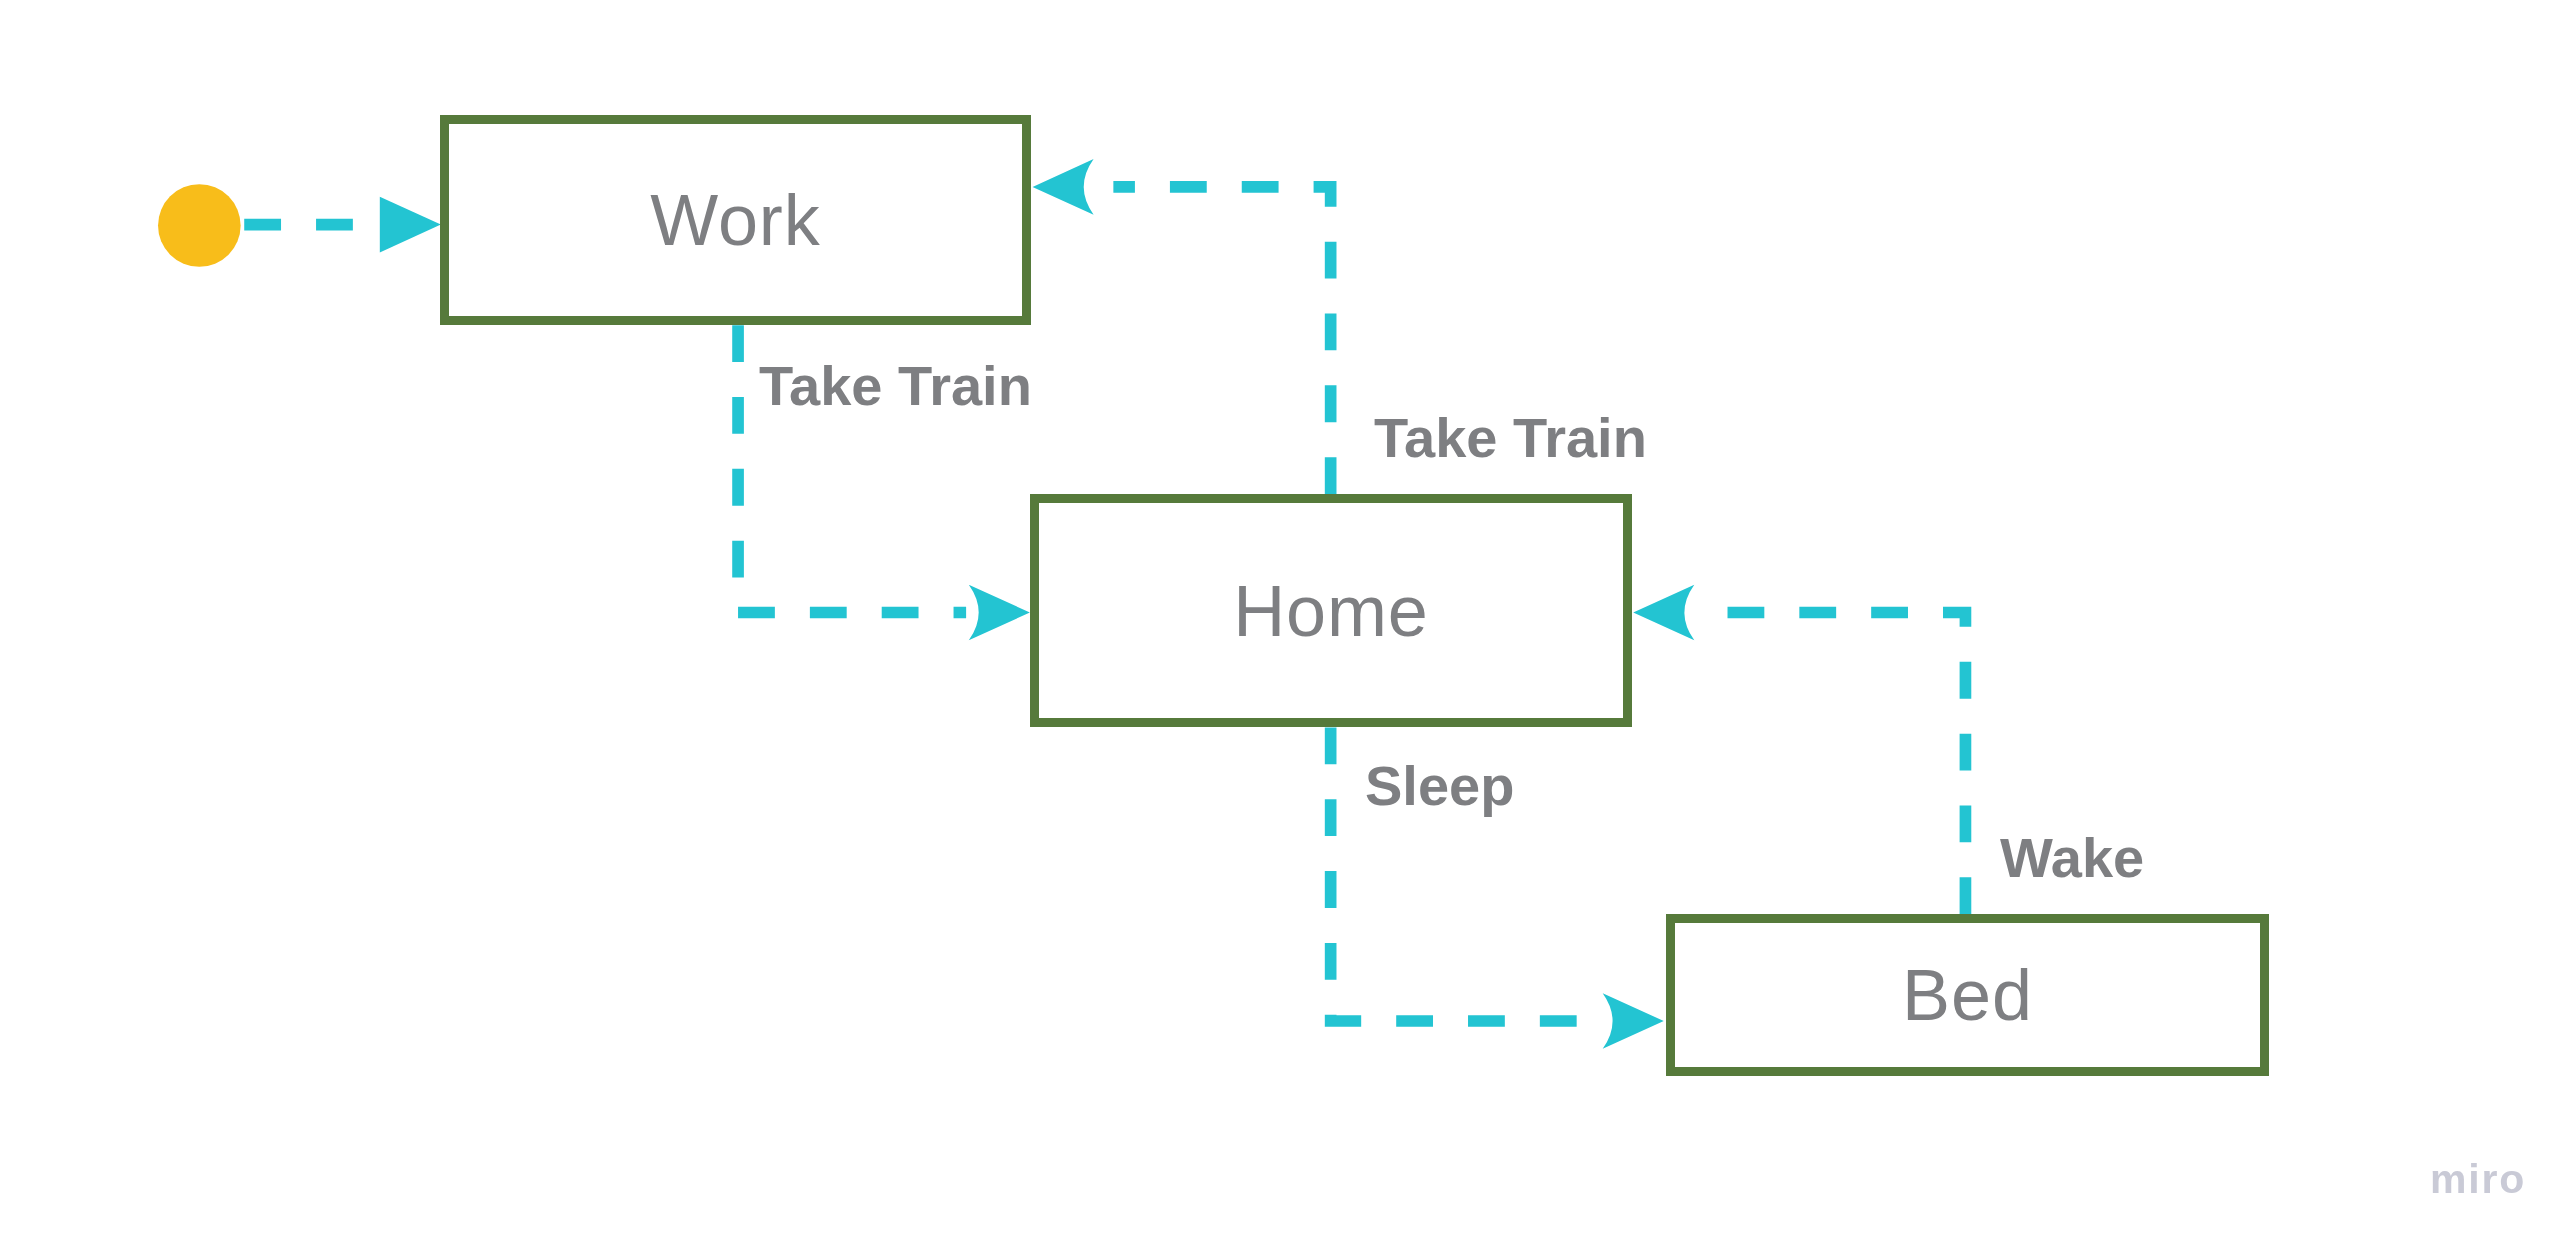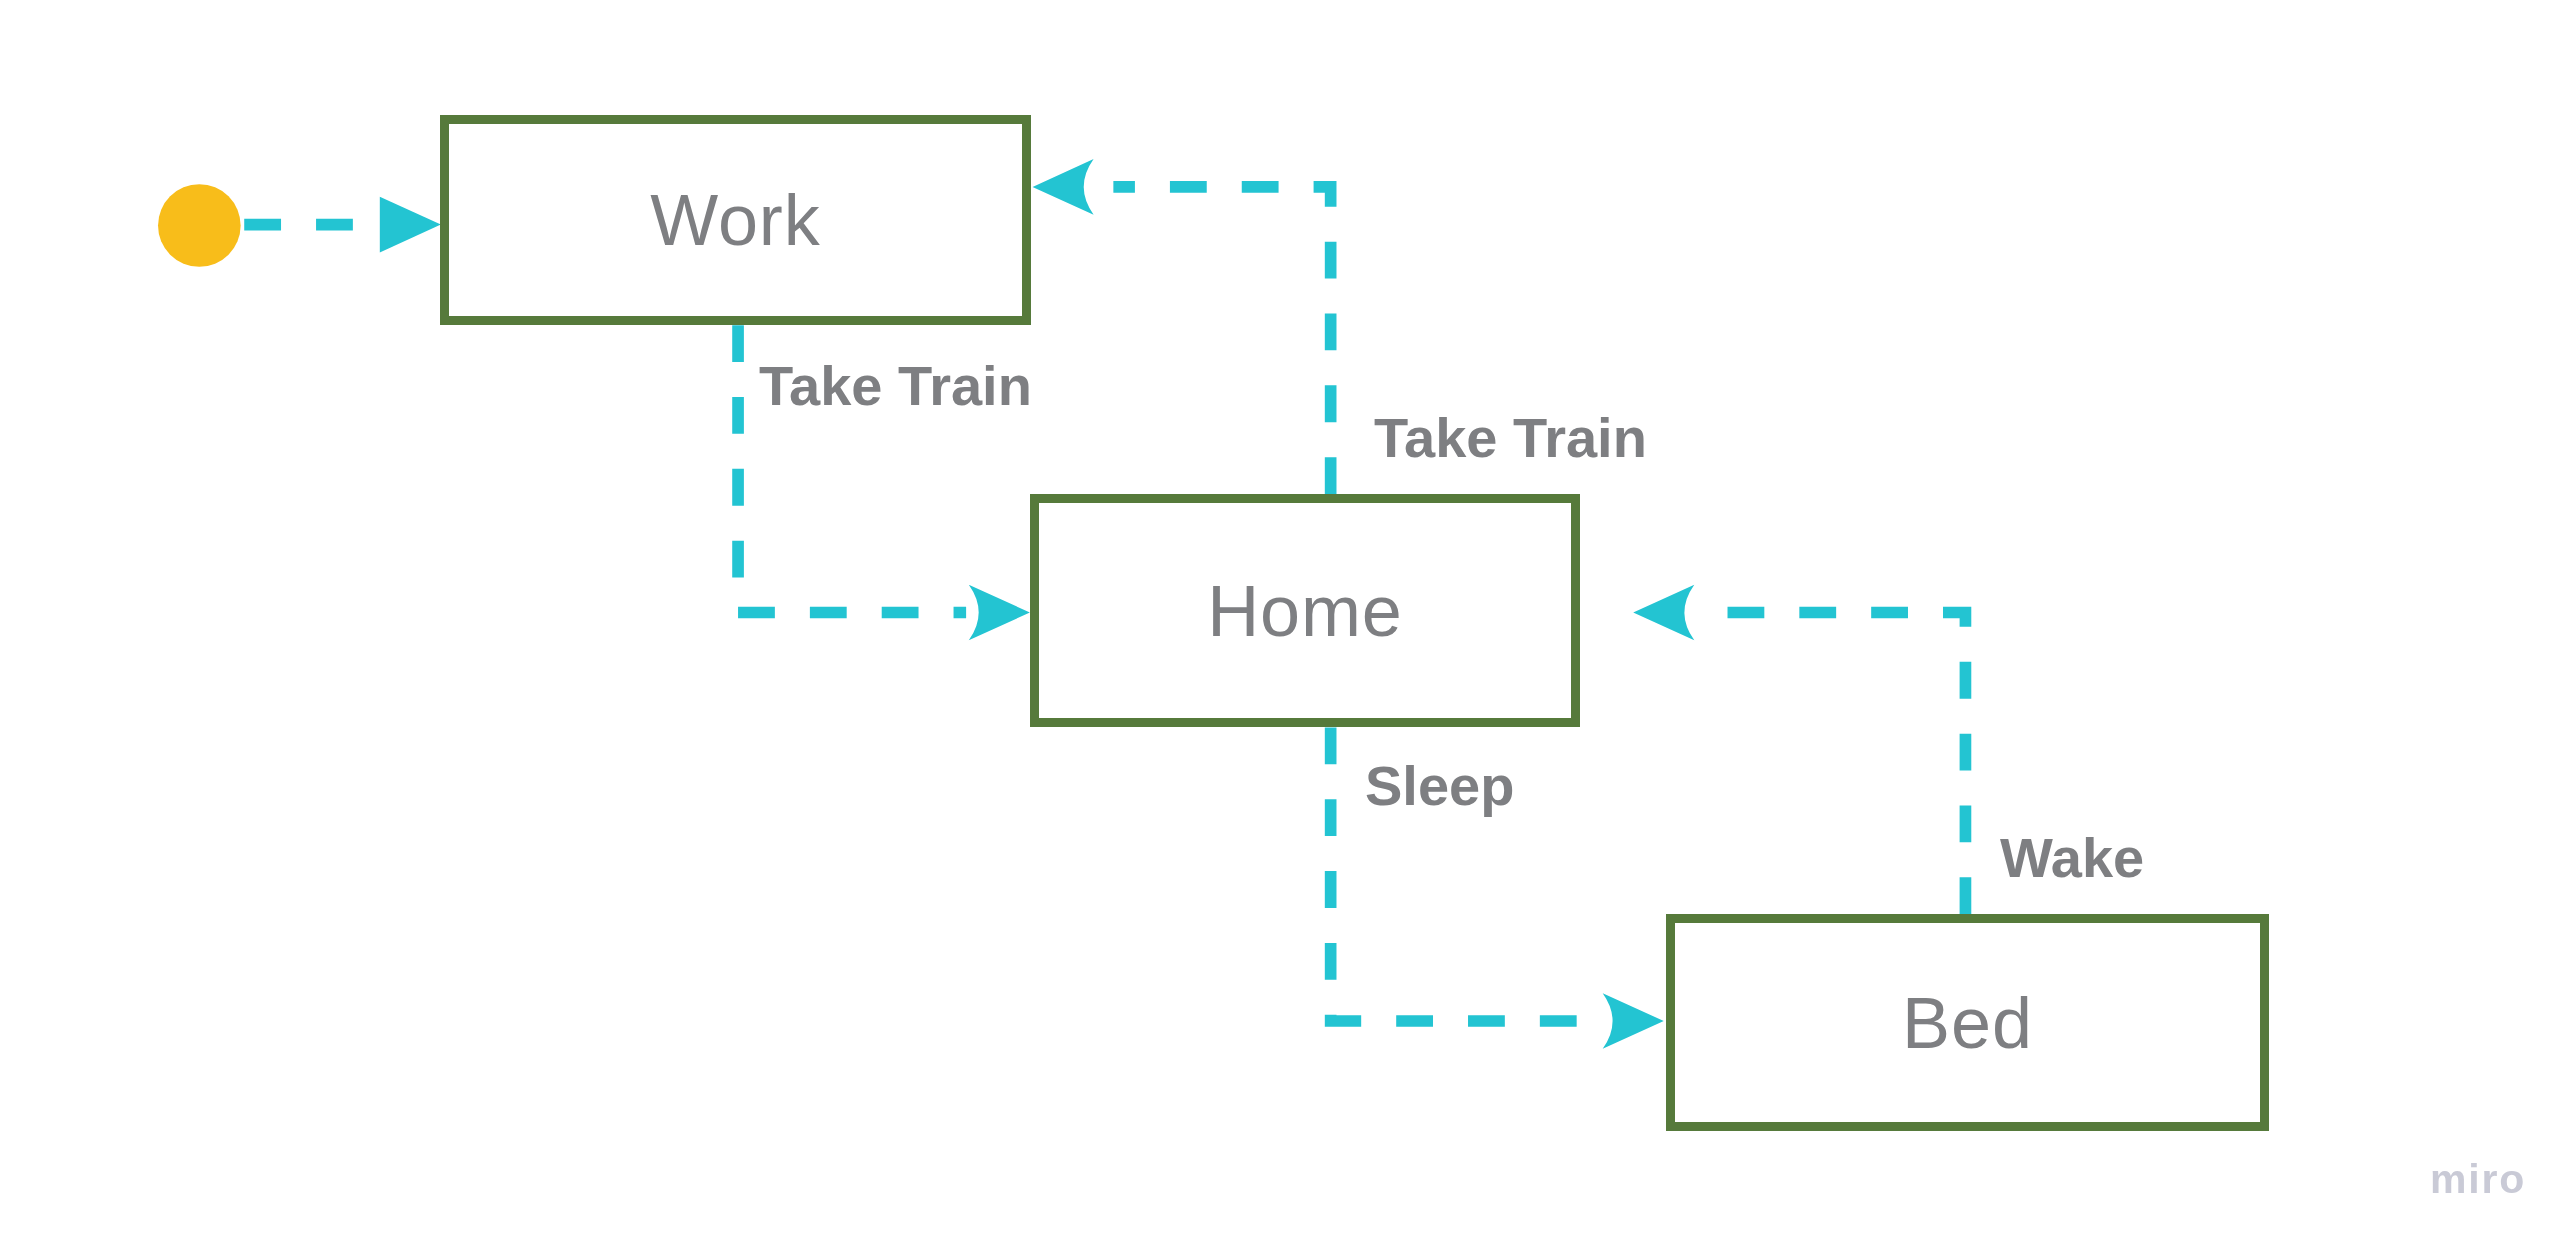--- a/index.html
+++ b/index.html
@@ -76,24 +76,24 @@
       <path d="M 0 0 L -68 -31 Q -46 0 -68 31 Z" fill="#23c4d2" transform="translate(1150,208) rotate(180)"></path>
       <polyline points="1482,810 1482,1137 1782,1137" fill="none" stroke="#23c4d2" stroke-width="13" stroke-dasharray="41 39" stroke-linecap="butt"></polyline>
       <path d="M 0 0 L -68 -31 Q -46 0 -68 31 Z" fill="#23c4d2" transform="translate(1853,1137) rotate(0)"></path>
       <polyline points="2189,1018 2189,682 1893,682" fill="none" stroke="#23c4d2" stroke-width="13" stroke-dasharray="41 39" stroke-linecap="butt"></polyline>
       <path d="M 0 0 L -68 -31 Q -46 0 -68 31 Z" fill="#23c4d2" transform="translate(1819,682) rotate(180)"></path>
     </svg>
   <div id="nodes-layer" class="layer">
       <div class="state-node" style="left: 440px; top: 115px; width: 591px; height: 210px;">
         <span class="node-label">Work</span>
       </div>
-      <div class="state-node" style="left: 1030px; top: 494px; width: 550px; height: 233px;">
+      <div class="state-node" style="left: 1030px; top: 494px; width: 602px; height: 233px;">
         <span class="node-label">Home</span>
       </div>
-      <div class="state-node" style="left: 1666px; top: 914px; width: 603px; height: 217px;">
+      <div class="state-node" style="left: 1666px; top: 914px; width: 603px; height: 162px;">
         <span class="node-label">Bed</span>
       </div>
     </div>
   <div id="edge-labels-layer" class="layer">
       <div class="edge-label" style="left: 759px; top: 358px;">Take Train</div>
       <div class="edge-label" style="left: 1374px; top: 410px;">Take Train</div>
       <div class="edge-label" style="left: 1365px; top: 758px;">Sleep</div>
       <div class="edge-label" style="left: 2000px; top: 830px;">Wake</div>
     </div>
   <div id="watermark">miro</div>

